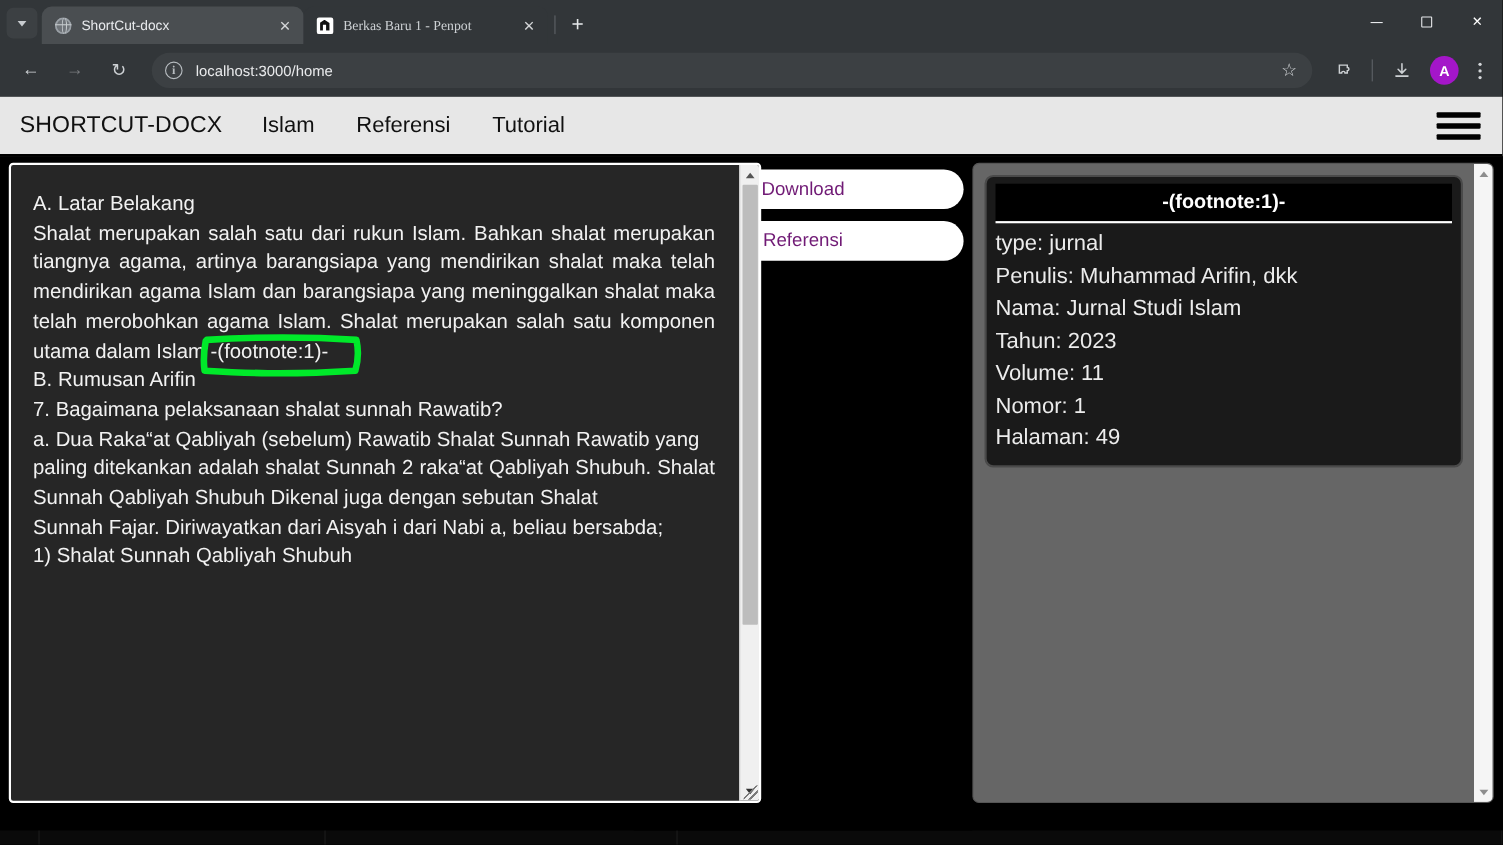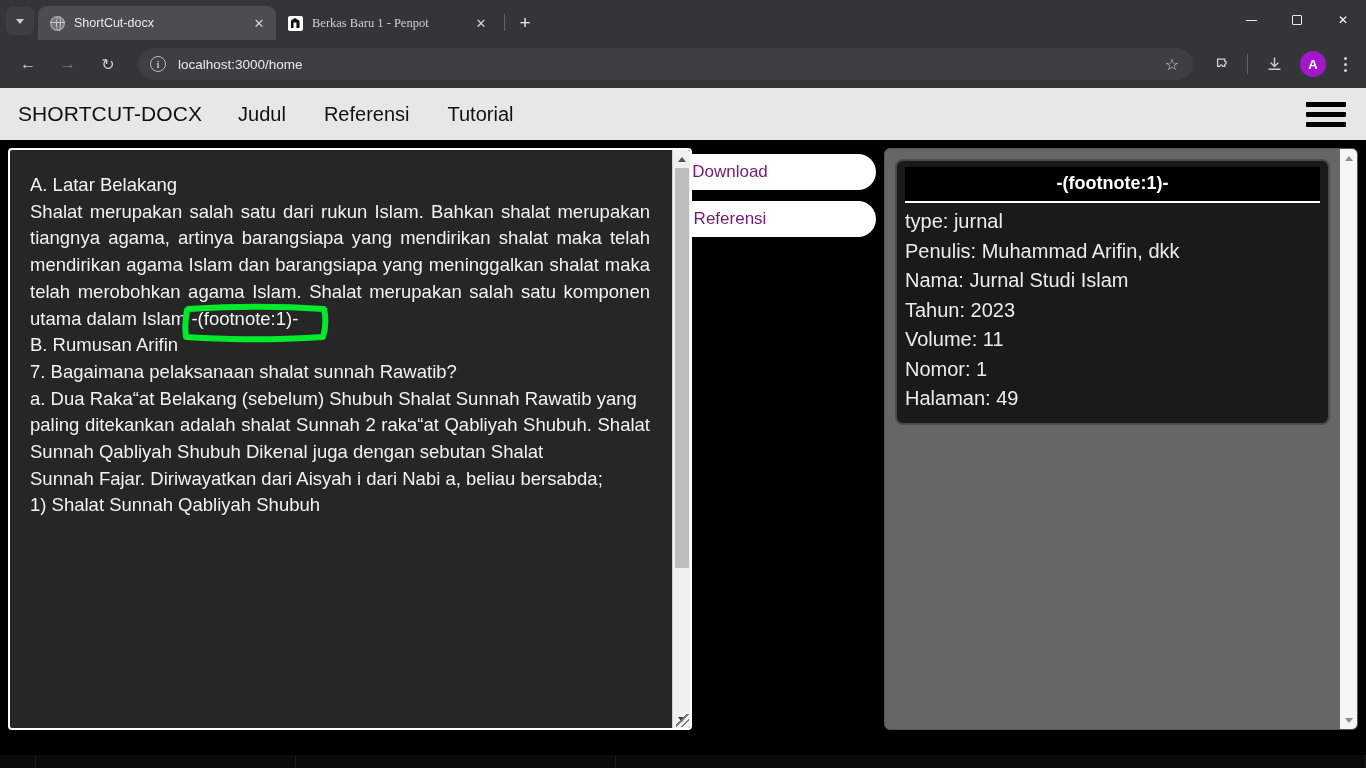--- a/index.html
+++ b/index.html
@@ -379,42 +379,42 @@
     <div class="kebab">
         <i></i>
         <i></i>
         <i></i>
       </div>
   </div>
 </div>
 
 <div class="app-nav">
   <div class="brand">SHORTCUT-DOCX</div>
-  <div class="navlink">Judul</div>
+  <div class="navlink">Islam</div>
   <div class="navlink">Referensi</div>
   <div class="navlink">Tutorial</div>
   <div class="hamburger">
       <i></i>
       <i></i>
       <i></i>
     </div>
 </div>
 
 <div class="app-body">
 
   <div class="doc-wrap">
     <div class="doc-panel">
       <div class="doc-inner">
         <p class="doc-text nj">A. Latar Belakang</p>
         <p class="doc-text"><span>Shalat merupakan salah satu dari rukun Islam. Bahkan shalat merupakan tiangnya agama, artinya barangsiapa yang mendirikan shalat maka telah mendirikan agama Islam dan barangsiapa yang meninggalkan shalat maka telah merobohkan agama Islam. Shalat merupakan salah satu komponen utama dalam Islam </span><span class="fn-mark"><svg width="152" height="48" viewBox="0 0 152 48" aria-hidden="true">
                 <path d="M7 10 C5 21, 5 30, 6 37 C40 39, 80 41, 143 37 C146 27, 146 18, 144 9 C100 6, 55 6, 8 9 Z" fill="none" stroke="#00e92a" stroke-width="6" stroke-linejoin="round" stroke-linecap="round"></path>
               </svg><span>-(footnote:1)-</span></span></p>
         <p class="doc-text nj">B. Rumusan Arifin</p>
         <p class="doc-text nj">7. Bagaimana pelaksanaan shalat sunnah Rawatib?</p>
-        <p class="doc-text">a. Dua Raka“at Belakang (sebelum) Shubuh Shalat Sunnah Rawatib yang</p>
+        <p class="doc-text">a. Dua Raka“at Qabliyah (sebelum) Rawatib Shalat Sunnah Rawatib yang</p>
         <p class="doc-text">paling ditekankan adalah shalat Sunnah 2 raka“at Qabliyah Shubuh. Shalat Sunnah Qabliyah Shubuh Dikenal juga dengan sebutan Shalat</p>
         <p class="doc-text">Sunnah Fajar. Diriwayatkan dari Aisyah i dari Nabi a, beliau bersabda;</p>
         <p class="doc-text nj">1) Shalat Sunnah Qabliyah Shubuh</p>
       </div>
 
       <div class="sb">
         <div class="sb-arrow">
             <span class="tri-up"></span>
           </div>
         <div class="sb-track">

